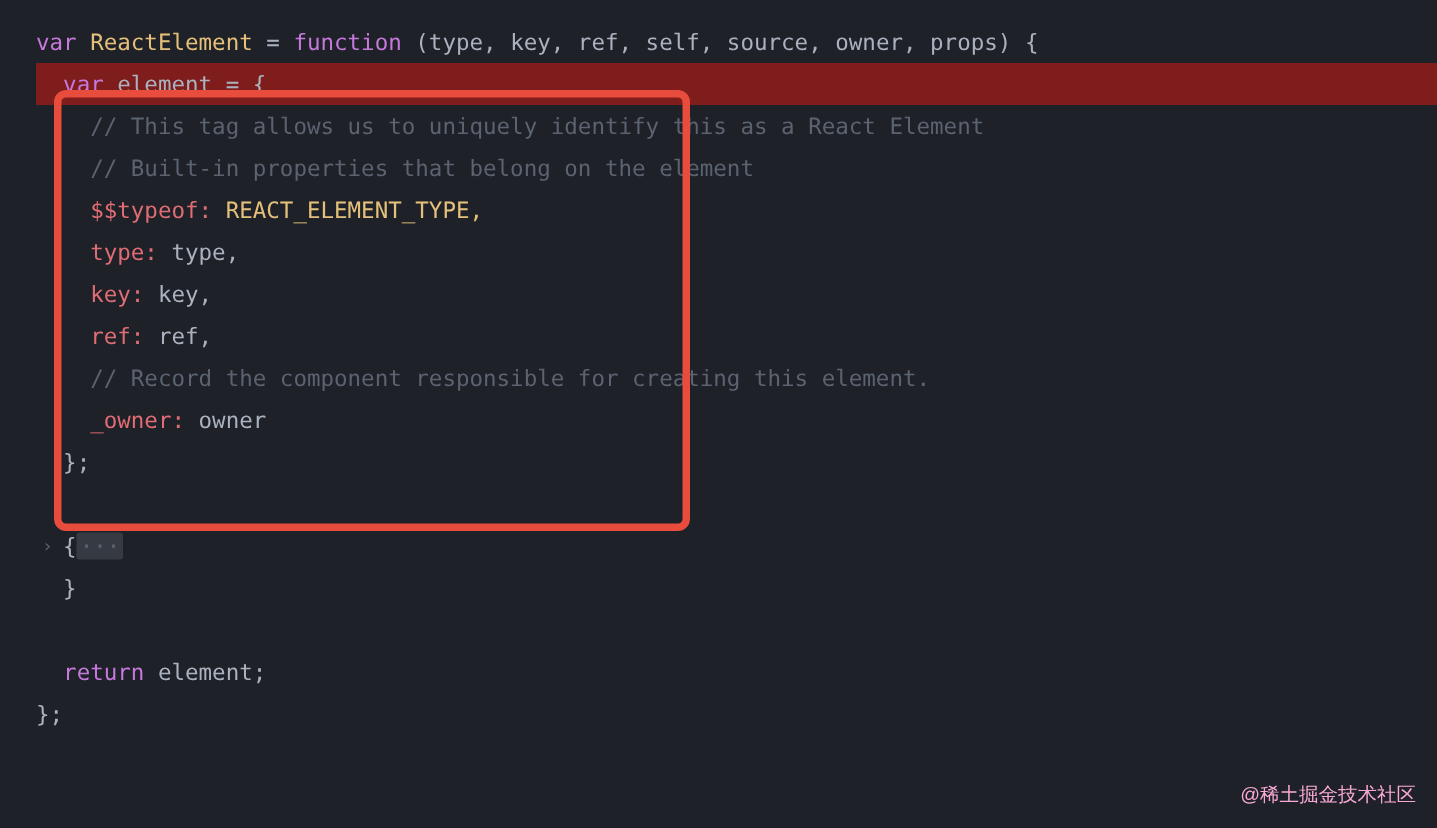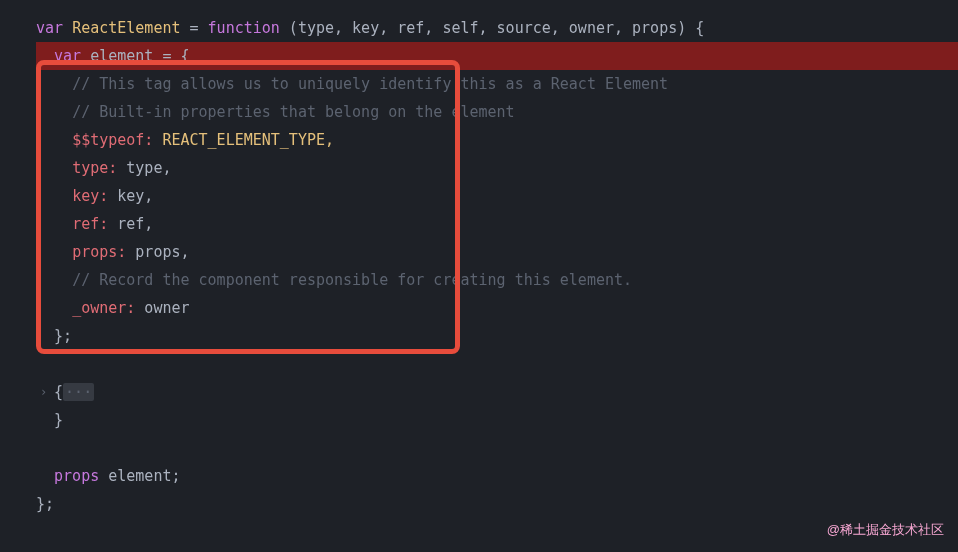--- a/index.html
+++ b/index.html
@@ -13,21 +13,21 @@
       font-size: 15px;
       line-height: 28px;
       color: #abb2bf;
       width: 958px;
       height: 552px;
       overflow: hidden;
       position: relative;
       border-radius: 10px;
     }
     .editor {
-      padding: 14px 0 14px 36px;
+      padding: 14px 0 14px 24px;
       position: relative;
     }
     .line {
       white-space: pre;
       height: 28px;
     }
     .kw { color: #c678dd; }
     .prop { color: #e06c75; }
     .ident { color: #e5c07b; }
     .comment { color: #5c6370; margin-top: 48px; }
@@ -85,36 +85,35 @@
   <div class="line">    <span class="comment">// Built-in properties that belong on the element</span></div>
   
   <div class="line">    <span class="prop">$$typeof:</span><span class="const"> REACT_ELEMENT_TYPE,</span></div>
   
   <div class="line">    <span class="prop">type:</span><span class="plain"> type,</span></div>
   
   <div class="line">    <span class="prop">key:</span><span class="plain"> key,</span></div>
   
   <div class="line">    <span class="prop">ref:</span><span class="plain"> ref,</span></div>
   
-  <div class="line">    <span class="prop">props:</span><span class="plain"> props,</span></div>
   
   <div class="line">    <span class="comment">// Record the component responsible for creating this element.</span></div>
   
   <div class="line">    <span class="prop">_owner:</span><span class="plain"> owner</span></div>
   
   <div class="line">  <span class="plain">};</span></div>
   
   <div class="line"> </div>
   
   <div class="line fold-line"><span class="fold-marker">›</span>  <span class="plain">{</span><span class="collapse-brace">···</span></div>
   
   <div class="line">  <span class="plain">}</span></div>
   
   <div class="line"> </div>
   
-  <div class="line">  <span class="kw">props</span><span class="plain"> element;</span></div>
+  <div class="line">  <span class="kw">return</span><span class="plain"> element;</span></div>
   
   <div class="line"><span class="plain">};</span></div>
   
   <div class="red-box"></div>
 </div>
 
 <div class="watermark">@稀土掘金技术社区</div>
 
 </body></html>

